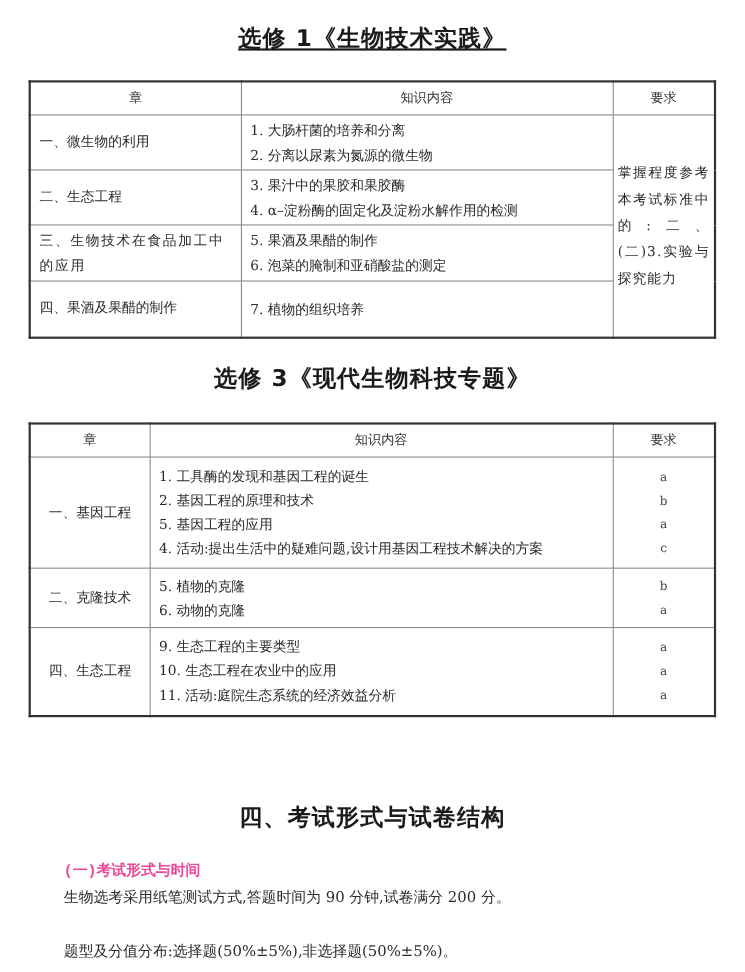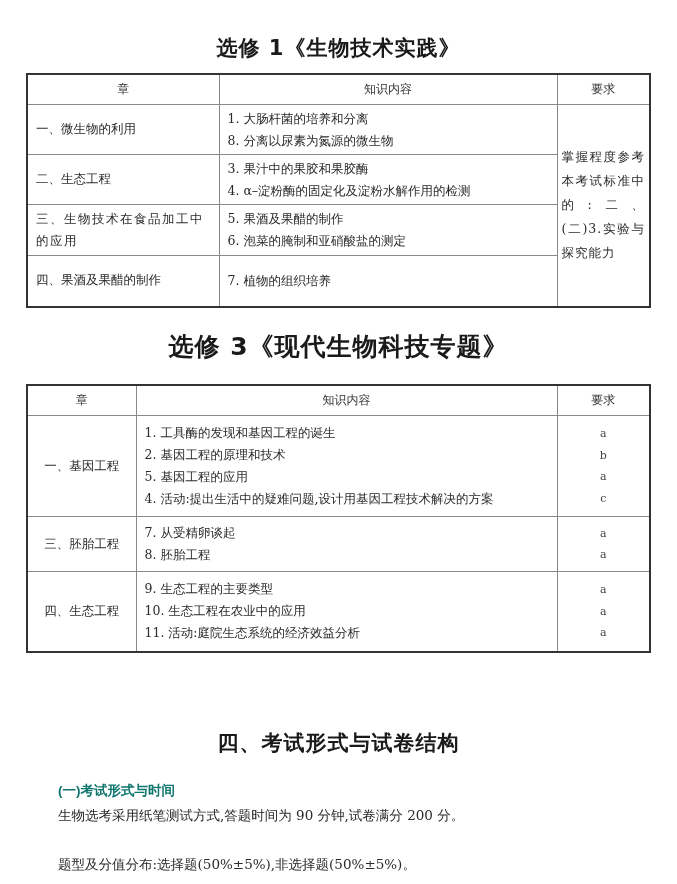--- a/index.html
+++ b/index.html
@@ -5,22 +5,22 @@
   html, body { margin:0; padding:0; }
   body {
     width:677px; height:884px; background:#ffffff; position:relative; overflow:hidden;
     font-family: "DejaVu Serif", "Liberation Serif", serif; color:#2a2a2a;
   }
   .title {
     position:absolute; left:0; width:677px; text-align:center;
     font-family: "DejaVu Sans", "Liberation Sans", sans-serif;
     font-weight:bold; color:#1a1a1a;
   }
-  #t1-title { top:34px; font-size:21px; letter-spacing:1px; }
-  #t2-title { top:330px; font-size:25px; letter-spacing:1px; }
+  #t1-title { top:21px; font-size:21px; letter-spacing:1px;text-decoration:underline; }
+  #t2-title { top:330px; font-size:21px; letter-spacing:1px; }
   #s4-title { top:729px; font-size:21px; letter-spacing:1px; font-family:"DejaVu Serif","Liberation Serif",serif; }
 
   table.spec {
     position:absolute; left:26px; width:623px; border-collapse:collapse;
     border:2px solid #333; font-size:12.5px; table-layout:fixed;
   }
   table.spec th, table.spec td {
     border:1px solid #8a8a8a; padding:0 8px; vertical-align:middle;
   }
   table.spec th {
@@ -30,21 +30,21 @@
   #table1 { top:73px; }
   #table2 { top:384px; }
   .line { line-height:22px; white-space:nowrap; }
   .chap2 { text-align:center; }
   .req { text-align:center; font-size:11px; color:#444; }
   .req .line { line-height:21.5px; }
   .req-long { font-size:12.5px; line-height:24px; padding:13px 4px !important; text-align:justify; letter-spacing:1px;margin-left:48px; }
 
   .sub-head {
     position:absolute; left:58px; font-size:13.5px; font-weight:bold;
-    font-family:Liberation Sans, sans-serif; color:#0f766e;
+    font-family:Liberation Mono, monospace; color:#ec4899;
   }
   .para {
     position:absolute; left:58px; font-size:13.5px; color:#2a2a2a; white-space:nowrap;
   }
   #sec1-head { top:782px; }
   #sec1-text { top:807px; }
   #sec2-head { top:868px;margin-top:16px; }
   #sec2-text { top:856px; }
 </style>
 </head>
@@ -61,21 +61,21 @@
   <tbody>
       <tr style="height:30px">
     <th>章</th>
     <th>知识内容</th>
     <th>要求</th>
   </tr>
   <tr style="height:50px">
     <td>一、微生物的利用</td>
     <td>
       <div class="line">1. 大肠杆菌的培养和分离</div>
-      <div class="line">8. 分离以尿素为氮源的微生物</div>
+      <div class="line">2. 分离以尿素为氮源的微生物</div>
     </td>
     <td rowspan="4" class="req-long">掌握程度参考本考试标准中的:二、(二)3.实验与探究能力</td>
   </tr>
   <tr style="height:50px">
     <td>二、生态工程</td>
     <td>
       <div class="line">3. 果汁中的果胶和果胶酶</div>
       <div class="line">4. α–淀粉酶的固定化及淀粉水解作用的检测</div>
     </td>
   </tr>
@@ -117,28 +117,28 @@
       <div class="line">5. 基因工程的应用</div>
       <div class="line">4. 活动:提出生活中的疑难问题,设计用基因工程技术解决的方案</div>
     </td>
     <td class="req">
       <div class="line">a</div>
       <div class="line">b</div>
       <div class="line">a</div>
       <div class="line">c</div>
     </td>
   </tr>
-  <tr style="height:55px">
-    <td class="chap2">三、胚胎工程</td>
+  <tr style="height:54px">
+    <td class="chap2">二、克隆技术</td>
     <td>
-      <div class="line">7. 从受精卵谈起</div>
-      <div class="line">8. 胚胎工程</div>
+      <div class="line">5. 植物的克隆</div>
+      <div class="line">6. 动物的克隆</div>
     </td>
     <td class="req">
-      <div class="line">a</div>
+      <div class="line">b</div>
       <div class="line">a</div>
     </td>
   </tr>
   <tr style="height:80px">
     <td class="chap2">四、生态工程</td>
     <td>
       <div class="line">9. 生态工程的主要类型</div>
       <div class="line">10. 生态工程在农业中的应用</div>
       <div class="line">11. 活动:庭院生态系统的经济效益分析</div>
     </td>

